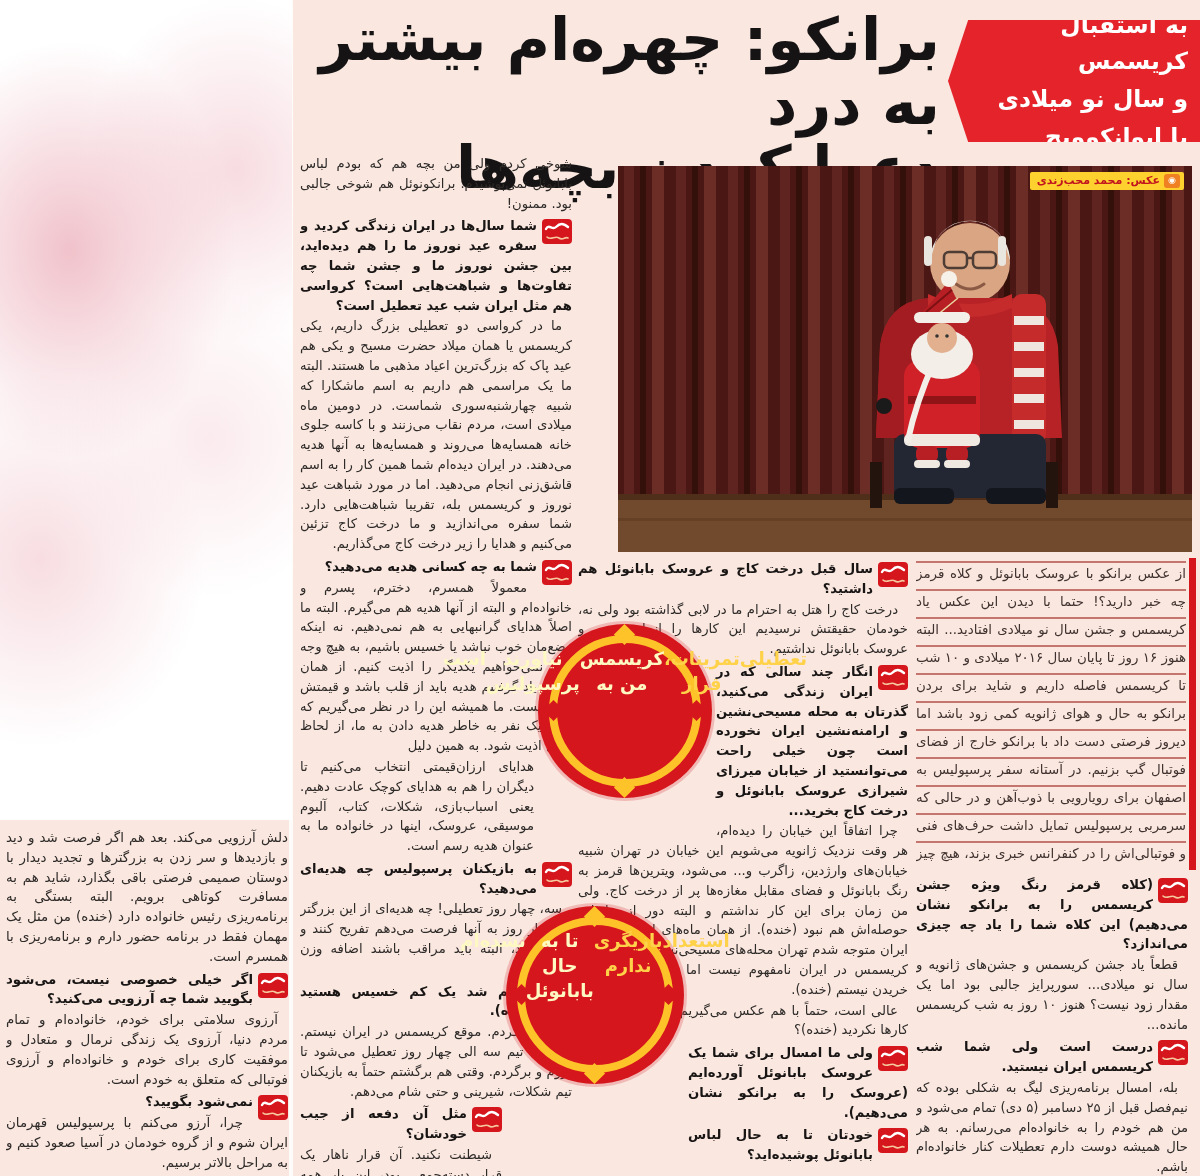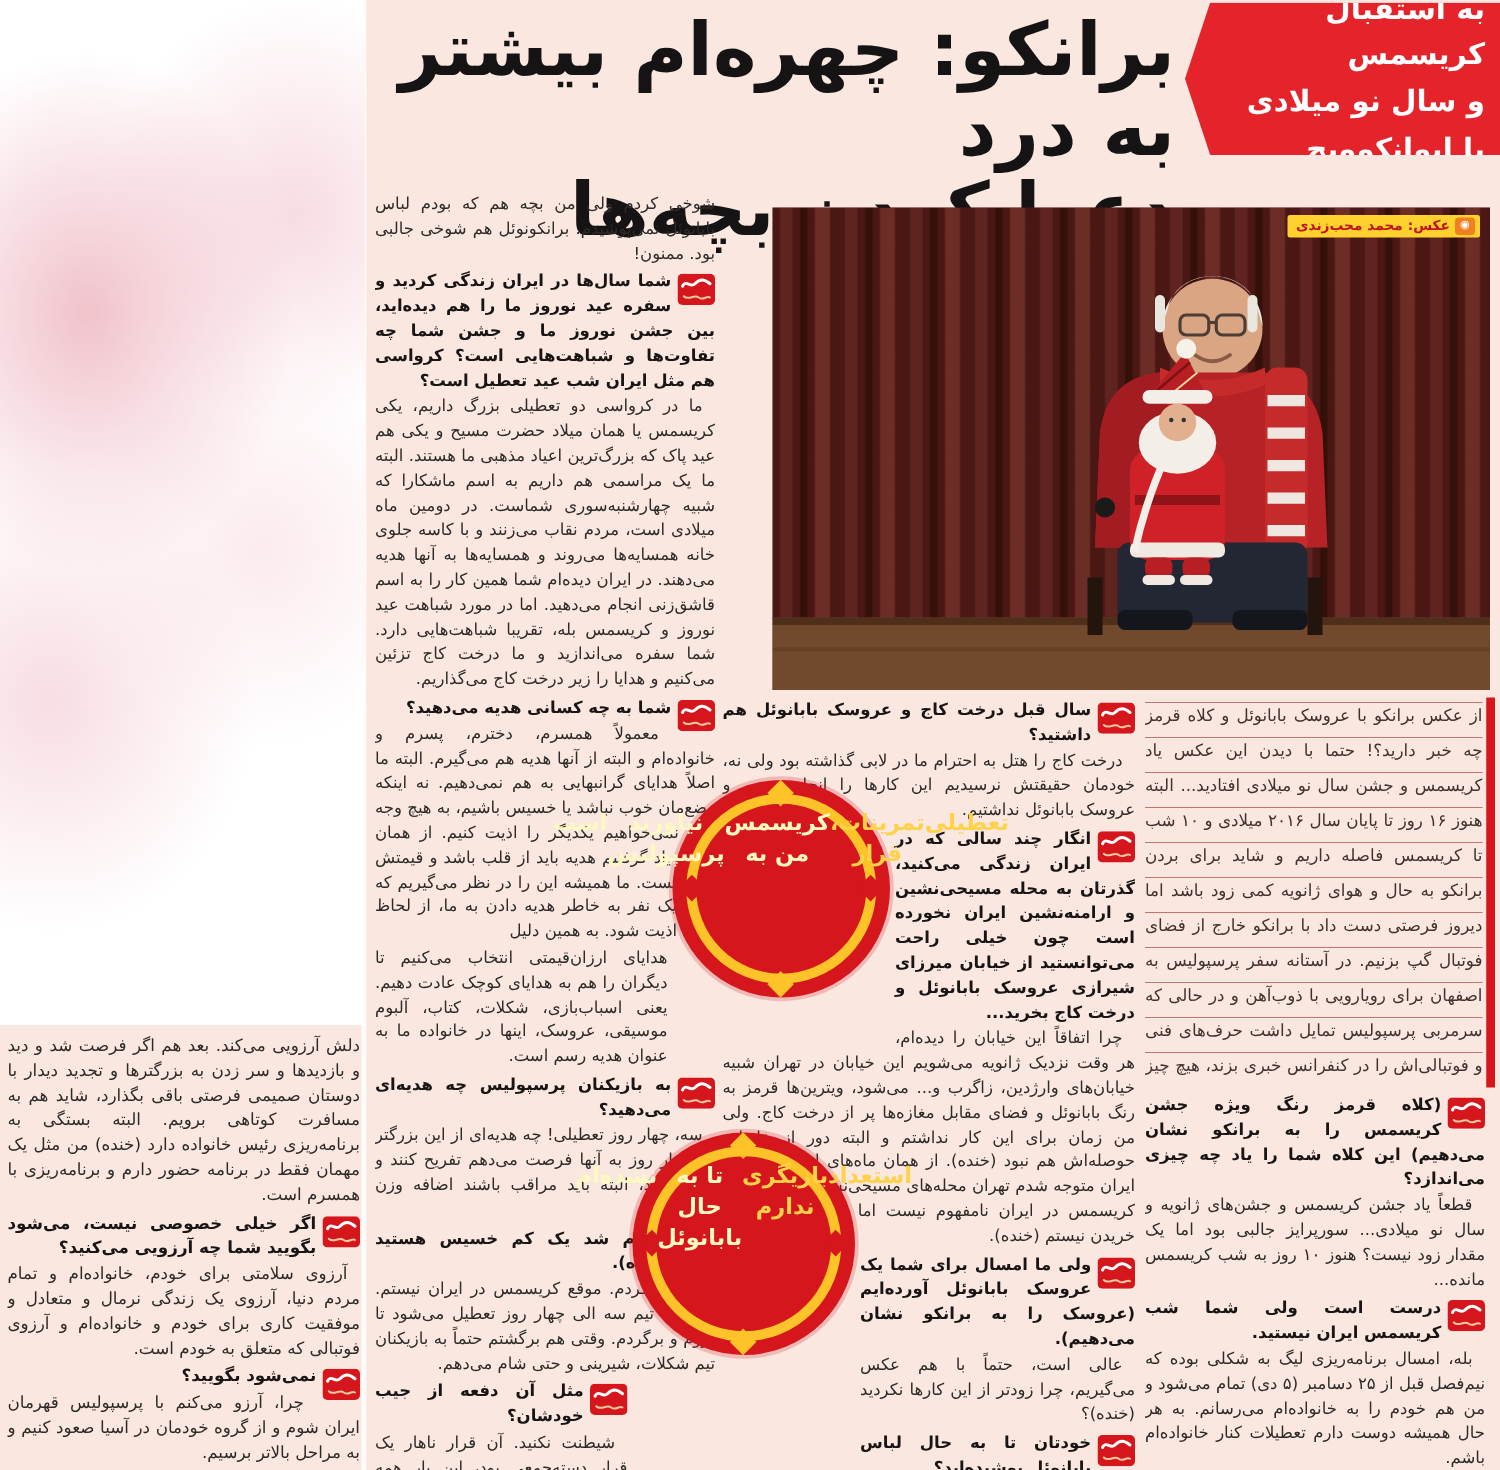--- a/index.html
+++ b/index.html
@@ -11,21 +11,21 @@
   .article-bg{left:293px;top:0;width:907px;height:1176px;background:#f9e7e0;}
   .cole-bg{left:0;top:816px;width:289px;height:360px;background:#f9e7e0;}
   .left-deco{left:0;top:0;width:292px;height:820px;background:
      radial-gradient(ellipse 230px 290px at 70px 250px, rgba(240,191,200,.95), rgba(240,191,200,0) 72%),
      radial-gradient(ellipse 210px 240px at 235px 170px, rgba(246,214,220,.85), rgba(246,214,220,0) 72%),
      radial-gradient(ellipse 230px 260px at 40px 560px, rgba(245,210,216,.75), rgba(245,210,216,0) 72%),
      radial-gradient(ellipse 190px 210px at 210px 440px, rgba(249,226,230,.7), rgba(249,226,230,0) 75%),
      #ffffff;}
 
   
-  .kicker{left:948px;top:2px;width:252px;height:122px;background:#e4232b;color:#fff;
+  .kicker{left:948px;top:20px;width:252px;height:122px;background:#e4232b;color:#fff;
      clip-path:polygon(8% 0,100% 0,100% 100%,8% 100%,0 50%);
      display:flex;flex-direction:column;justify-content:center;gap:2px;
      padding:0 12px 0 10px;box-sizing:border-box;text-align:right;
      font-weight:700;font-size:23.5px;line-height:36px;}
 
   
   .headline{left:302px;top:8px;width:638px;text-align:right;color:#151313;
      font-weight:700;font-size:59px;line-height:64px;letter-spacing:-1px;}
 
   
@@ -180,26 +180,26 @@
           <path d="M4 10 C7 4, 10 12, 14 8 S 21 4, 26 8" fill="none" stroke="#ffffff" stroke-width="2.4" stroke-linecap="round"></path>
           <path d="M5 18 C9 22, 13 16, 17 19 S 23 17, 26 19" fill="none" stroke="#f6c89d" stroke-width="1.6" stroke-linecap="round"></path>
         </svg></span>سال قبل درخت کاج و عروسک بابانوئل هم داشتید؟</p>
     <p class="para a">درخت کاج را هتل به احترام ما در لابی گذاشته بود ولی نه، خودمان حقیقتش نرسیدیم این کارها را انجام بدهیم و عروسک بابانوئل نداشتیم.</p>
     <p class="para q"><span class="wrap-spacer" style="float: left; width: 138px; height: 172px;"></span><span class="qmark"><svg width="30" height="25" viewBox="0 0 30 25">
           <rect width="30" height="25" rx="4" fill="#d6161d"></rect>
           <path d="M4 10 C7 4, 10 12, 14 8 S 21 4, 26 8" fill="none" stroke="#ffffff" stroke-width="2.4" stroke-linecap="round"></path>
           <path d="M5 18 C9 22, 13 16, 17 19 S 23 17, 26 19" fill="none" stroke="#f6c89d" stroke-width="1.6" stroke-linecap="round"></path>
         </svg></span>انگار چند سالی که در ایران زندگی می‌کنید، گذرتان به محله مسیحی‌نشین و ارامنه‌نشین ایران نخورده است چون خیلی راحت می‌توانستید از خیابان میرزای شیرازی عروسک بابانوئل و درخت کاج بخرید...</p>
     <p class="para a">چرا اتفاقاً این خیابان را دیده‌ام، هر وقت نزدیک ژانویه می‌شویم این خیابان در تهران شبیه خیابان‌های وارژدین، زاگرب و... می‌شود، ویترین‌ها قرمز به رنگ بابانوئل و فضای مقابل مغازه‌ها پر از درخت کاج. ولی من زمان برای این کار نداشتم و البته دور از خانواده حوصله‌اش هم نبود (خنده). از همان ماه‌های اول زندگی در ایران متوجه شدم تهران محله‌های مسیحی‌نشین دارد و جشن کریسمس در ایران نامفهوم نیست اما زیاد اهل عروسک خریدن نیستم (خنده).</p>
+    <p class="para a">عالی است، حتماً با هم عکس می‌گیریم، چرا زودتر از این کارها نکردید (خنده)؟</p>
     <p class="para q"><span class="wrap-spacer" style="float: left; width: 110px; height: 176px;"></span><span class="qmark"><svg width="30" height="25" viewBox="0 0 30 25">
           <rect width="30" height="25" rx="4" fill="#d6161d"></rect>
           <path d="M4 10 C7 4, 10 12, 14 8 S 21 4, 26 8" fill="none" stroke="#ffffff" stroke-width="2.4" stroke-linecap="round"></path>
           <path d="M5 18 C9 22, 13 16, 17 19 S 23 17, 26 19" fill="none" stroke="#f6c89d" stroke-width="1.6" stroke-linecap="round"></path>
         </svg></span>ولی ما امسال برای شما یک عروسک بابانوئل آورده‌ایم (عروسک را به برانکو نشان می‌دهیم).</p>
-    <p class="para a">عالی است، حتماً با هم عکس می‌گیریم، چرا زودتر از این کارها نکردید (خنده)؟</p>
     <p class="para q"><span class="qmark"><svg width="30" height="25" viewBox="0 0 30 25">
           <rect width="30" height="25" rx="4" fill="#d6161d"></rect>
           <path d="M4 10 C7 4, 10 12, 14 8 S 21 4, 26 8" fill="none" stroke="#ffffff" stroke-width="2.4" stroke-linecap="round"></path>
           <path d="M5 18 C9 22, 13 16, 17 19 S 23 17, 26 19" fill="none" stroke="#f6c89d" stroke-width="1.6" stroke-linecap="round"></path>
         </svg></span>خودتان تا به حال لباس بابانوئل پوشیده‌اید؟</p>
   </div>
 <div class="abs col col-d">
     <p class="para cont">شوخی کردم ولی من بچه هم که بودم لباس بابانوئل نمی‌پوشیدم. برانکونوئل هم شوخی جالبی بود. ممنون!</p>
     <p class="para q"><span class="qmark"><svg width="30" height="25" viewBox="0 0 30 25">
           <rect width="30" height="25" rx="4" fill="#d6161d"></rect>

